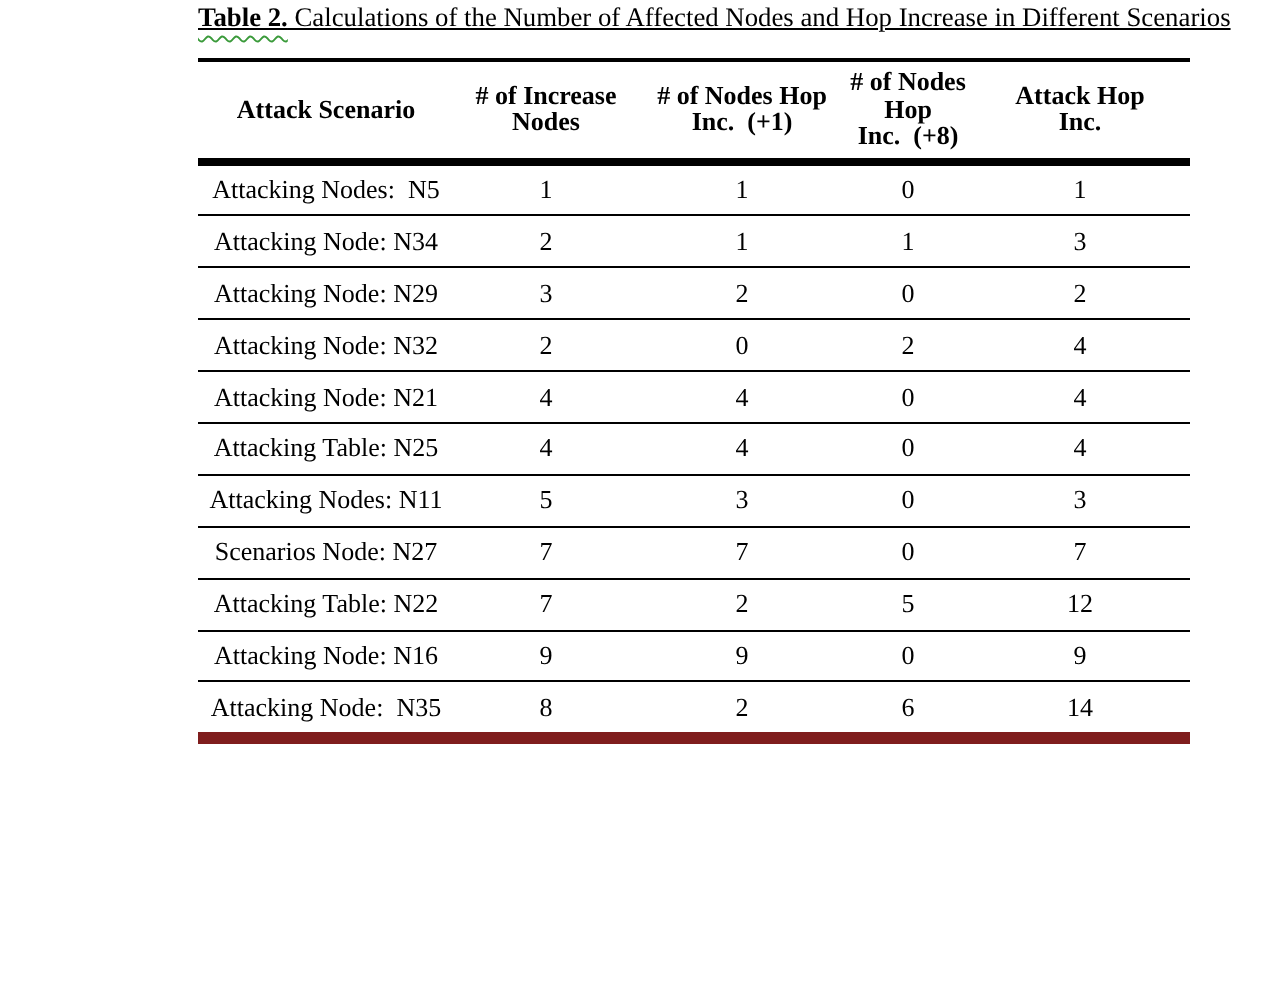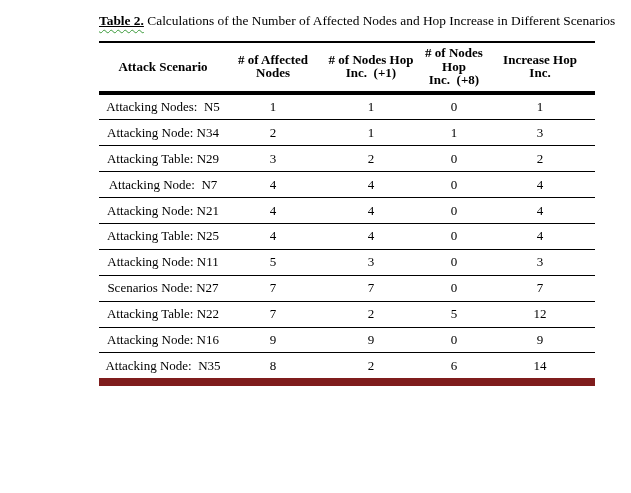--- a/index.html
+++ b/index.html
@@ -15,26 +15,27 @@
     color: #000000;
     overflow: hidden;
   }
   .doc-block {
     position: absolute;
     left: 99px;
     top: 0;
     width: 496px;
   }
   .caption {
-    padding-top: 13px;
+    padding-top: 1px;
     height: 15px;
     line-height: 15px;
     font-size: 13.4px;
     text-align: center;
     white-space: nowrap;
+    text-decoration: underline;
   }
   .caption-label {
     font-weight: bold;
     text-decoration: underline;
   }
   .caption-label .squiggle {
     text-decoration: underline wavy #3a9a3a;
     text-underline-offset: 4px;
     text-decoration-thickness: 1px;
   }
@@ -64,21 +65,21 @@
     font-size: 13px;
     text-align: center;
     vertical-align: middle;
     white-space: pre;
     padding: 0;
     height: 24.9px;
     border-bottom: 1.4px solid #000;
     overflow: visible;
   }
   table.data-table tbody tr:last-child td {
-    border-bottom: 8px solid #7f1d1d;
+    border-bottom: 6px solid #7f1d1d;
   }
 </style>
 </head>
 <body>
 
 <div class="doc-block">
 
   <div class="caption">
     <span class="caption-label"><span class="squiggle">Table 2.</span></span><span class="caption-rest"> Calculations of the Number of Affected Nodes and Hop Increase in Different Scenarios</span>
   </div>
@@ -87,76 +88,76 @@
     <colgroup>
         <col style="width: 128px;">
         <col style="width: 92px;">
         <col style="width: 104px;">
         <col style="width: 62px;">
         <col style="width: 110px;">
       </colgroup>
     <thead>
       <tr>
           <th>Attack Scenario</th>
-          <th># of Affected
+          <th># of Increase
 Nodes</th>
           <th># of Nodes Hop
 Inc.  (+1)</th>
           <th># of Nodes
 Hop
 Inc.  (+8)</th>
-          <th>Increase Hop
+          <th>Attack Hop
 Inc.</th>
         </tr>
     </thead>
     <tbody>
         <tr>
           <td>Attacking Nodes:  N5</td>
           <td>1</td>
           <td>1</td>
           <td>0</td>
           <td>1</td>
         </tr>
         <tr>
           <td>Attacking Node: N34</td>
           <td>2</td>
           <td>1</td>
           <td>1</td>
           <td>3</td>
         </tr>
         <tr>
-          <td>Attacking Table: N29</td>
+          <td>Attacking Node: N29</td>
           <td>3</td>
           <td>2</td>
           <td>0</td>
           <td>2</td>
         </tr>
         <tr>
-          <td>Attacking Node:  N7</td>
-          <td>4</td>
-          <td>4</td>
+          <td>Attacking Node: N32</td>
+          <td>2</td>
           <td>0</td>
+          <td>2</td>
           <td>4</td>
         </tr>
         <tr>
           <td>Attacking Node: N21</td>
           <td>4</td>
           <td>4</td>
           <td>0</td>
           <td>4</td>
         </tr>
         <tr>
           <td>Attacking Table: N25</td>
           <td>4</td>
           <td>4</td>
           <td>0</td>
           <td>4</td>
         </tr>
         <tr>
-          <td>Attacking Node: N11</td>
+          <td>Attacking Nodes: N11</td>
           <td>5</td>
           <td>3</td>
           <td>0</td>
           <td>3</td>
         </tr>
         <tr>
           <td>Scenarios Node: N27</td>
           <td>7</td>
           <td>7</td>
           <td>0</td>

